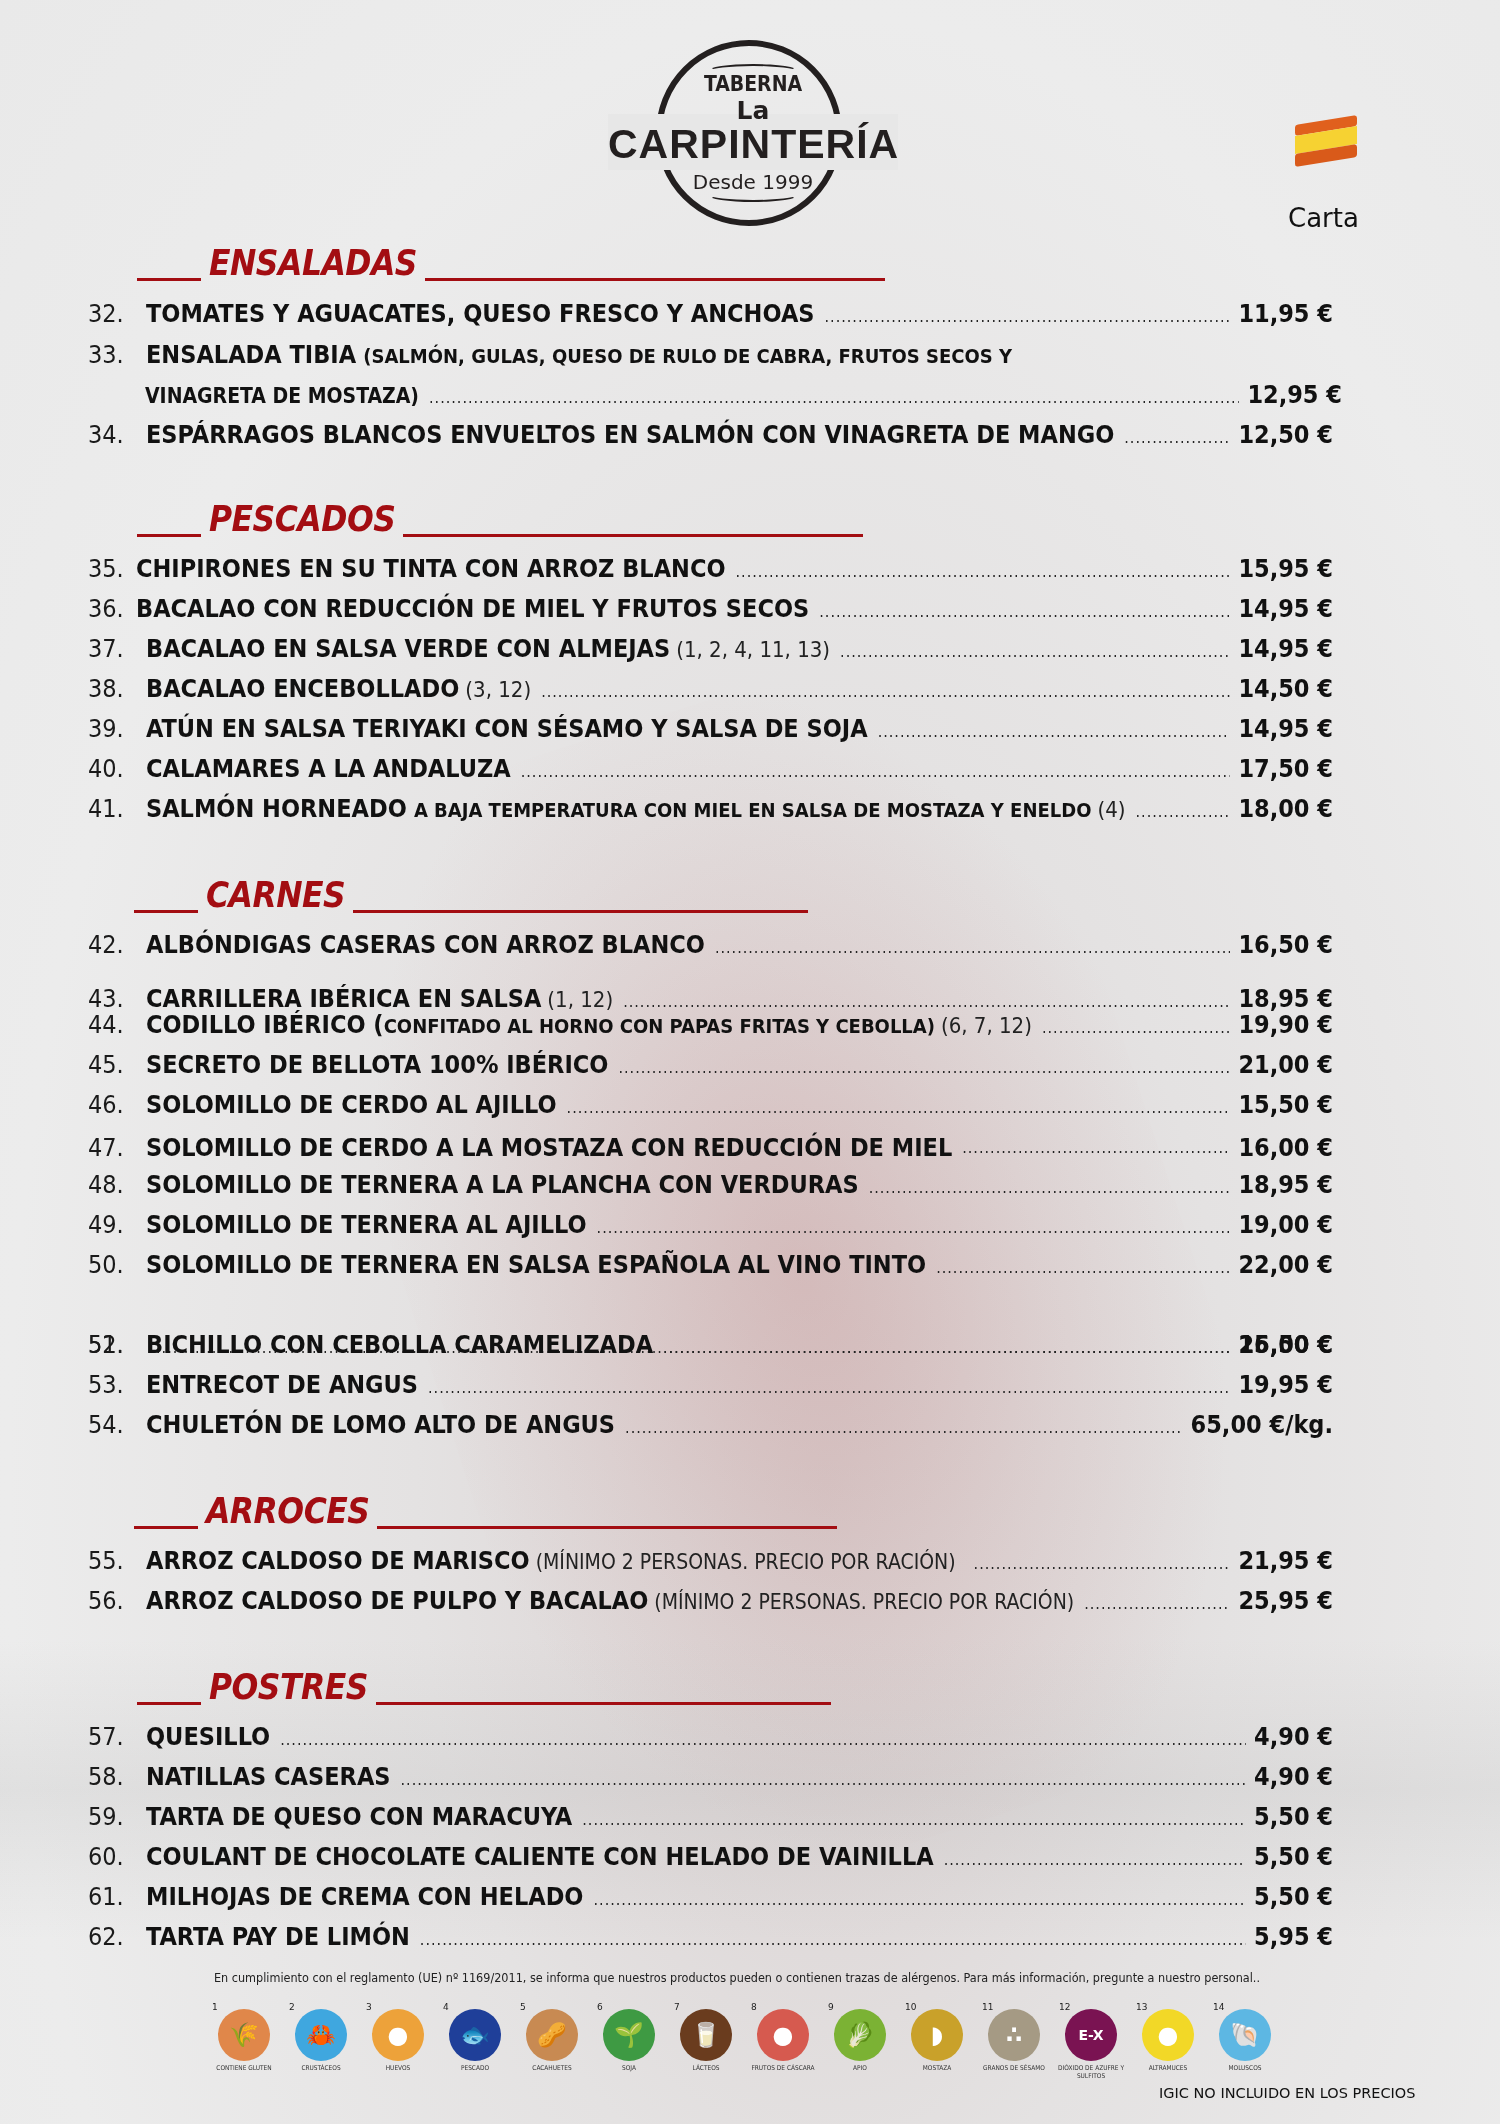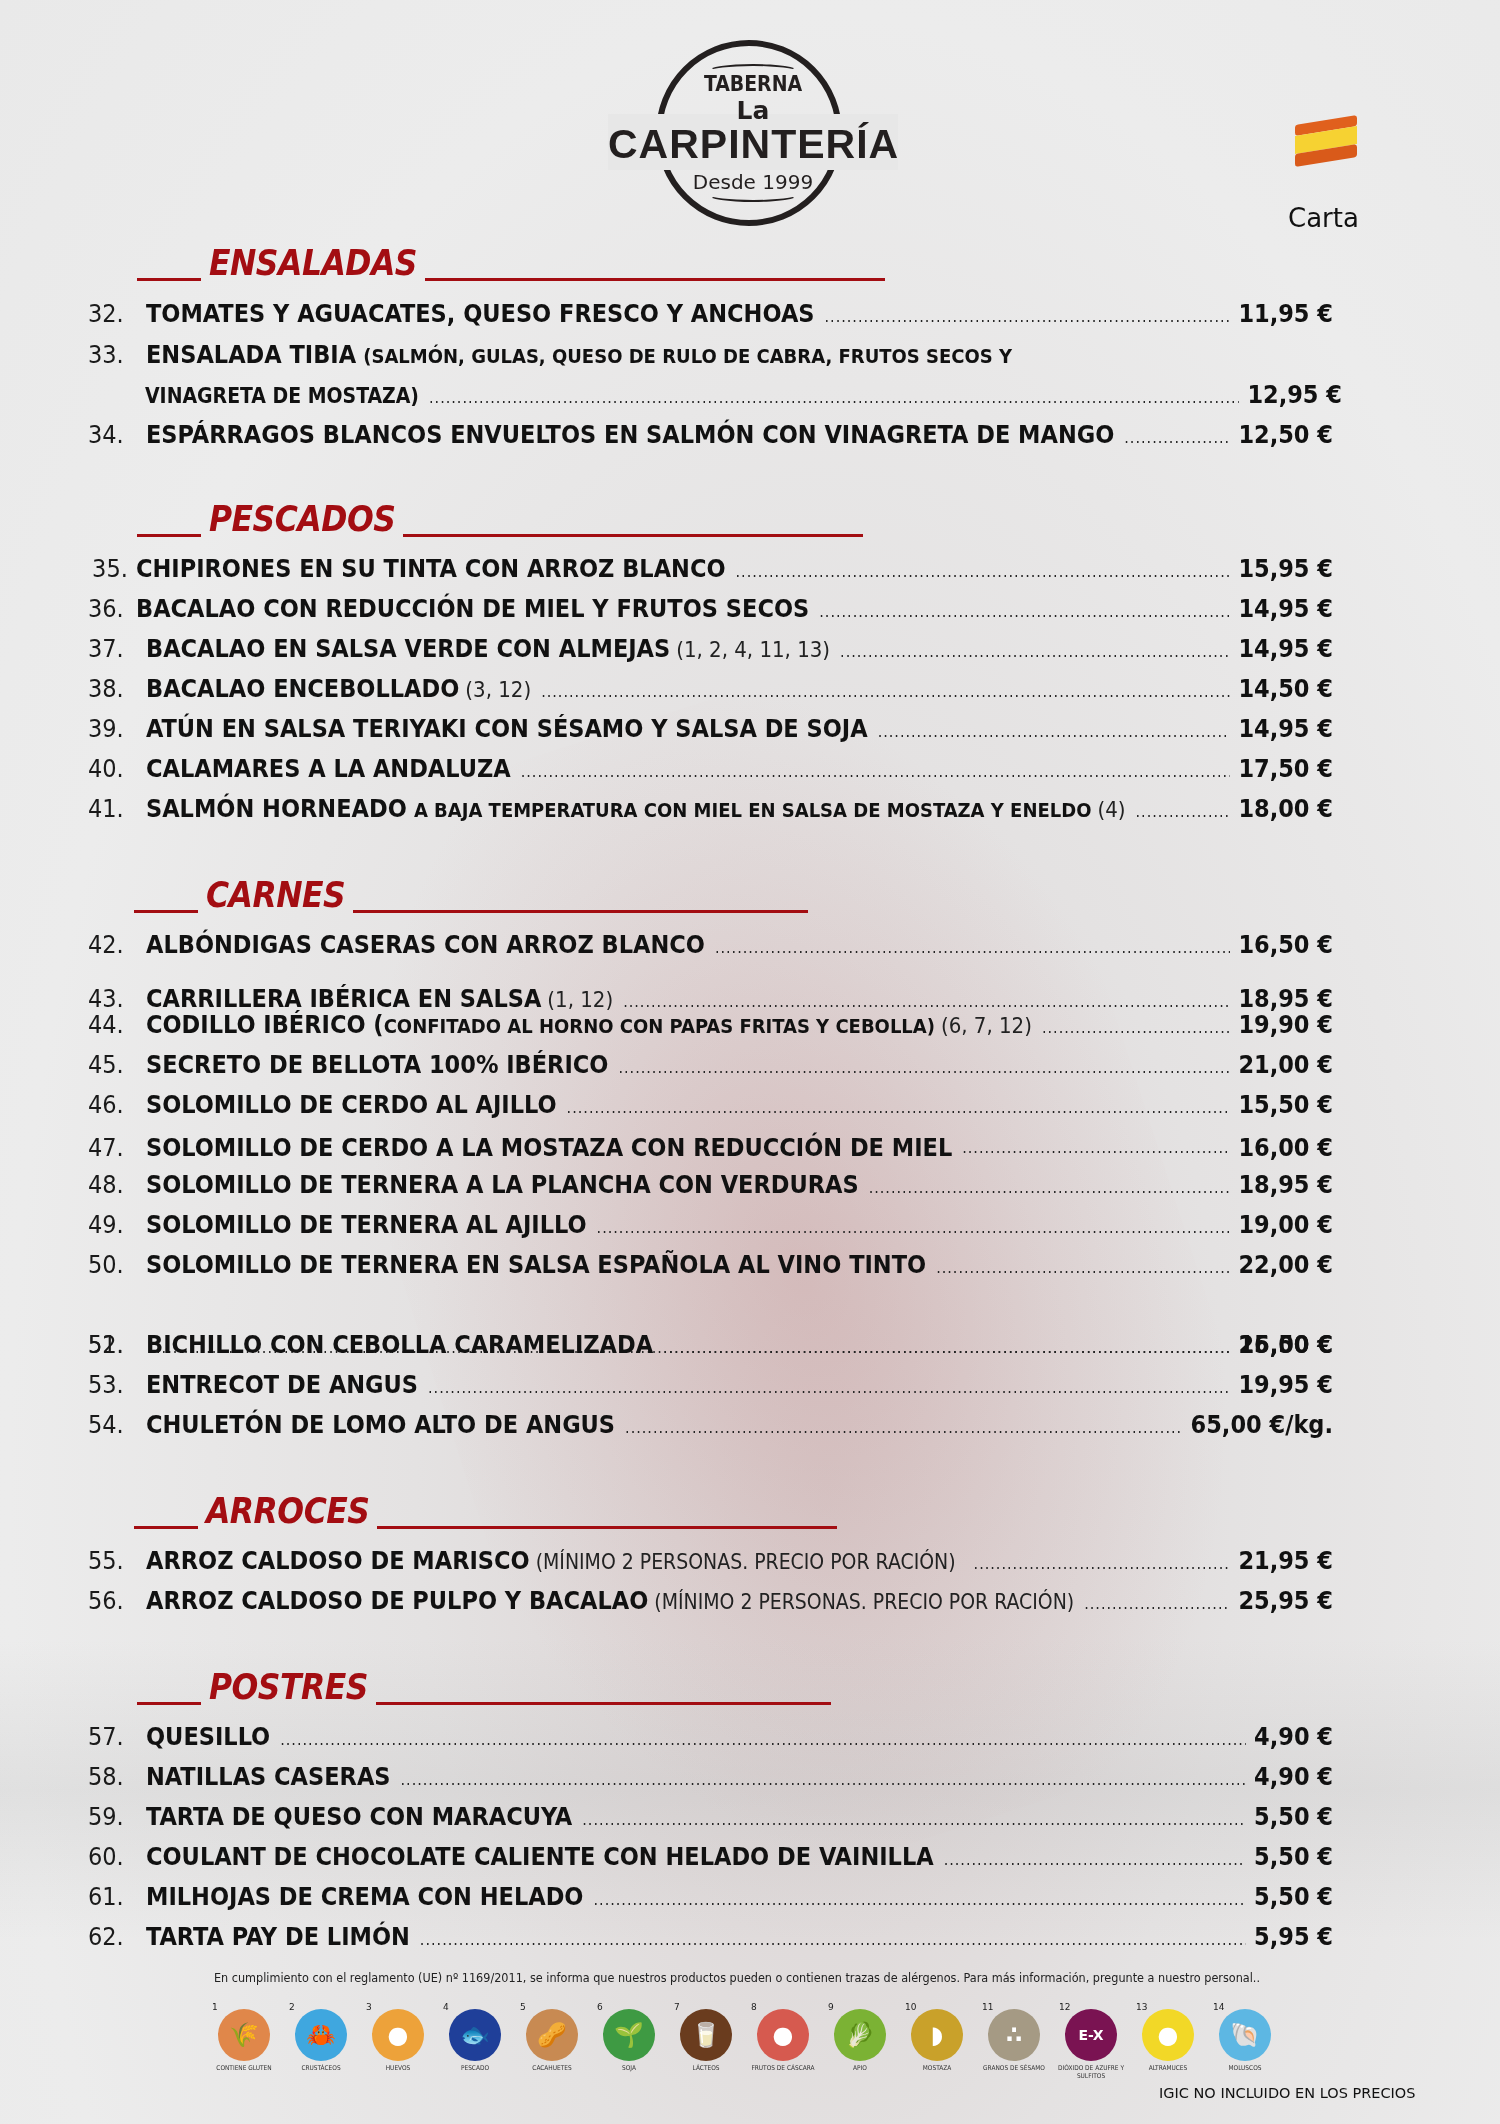--- a/index.html
+++ b/index.html
@@ -118,21 +118,21 @@
   <span class="main">ESPÁRRAGOS BLANCOS ENVUELTOS EN SALMÓN CON VINAGRETA DE MANGO</span>
   <span class="dots"></span>
   <span class="price">12,50 €</span>
 </div>
 
 <div class="sec-title" style="left:137px; top:500px;">
   <span class="pre"></span>
     <span class="name">PESCADOS</span>
     <span class="post" style="width:460px;"></span>
 </div>
-<div class="row" style="top:554px;text-align:center;">
+<div class="row" style="top:554px;">
   <span class="num" style="min-width:44px;margin-right:4px;">35.</span>
   <span class="main">CHIPIRONES EN SU TINTA CON ARROZ BLANCO</span>
   <span class="dots"></span>
   <span class="price">15,95 €</span>
 </div>
 <div class="row" style="top:594px;">
   <span class="num" style="min-width:44px;margin-right:4px;">36.</span>
   <span class="main">BACALAO CON REDUCCIÓN DE MIEL Y FRUTOS SECOS</span>
   <span class="dots"></span>
   <span class="price">14,95 €</span>

